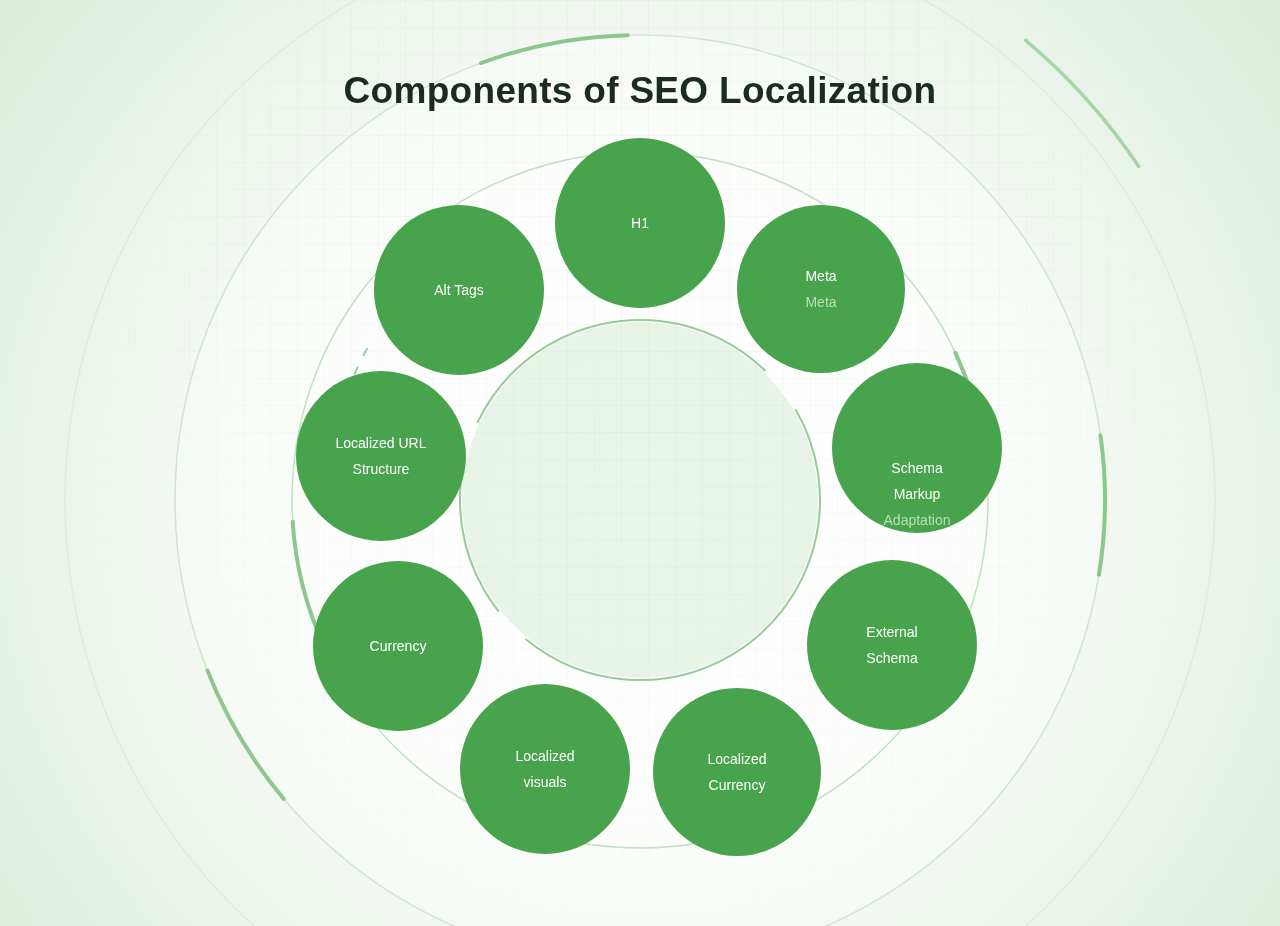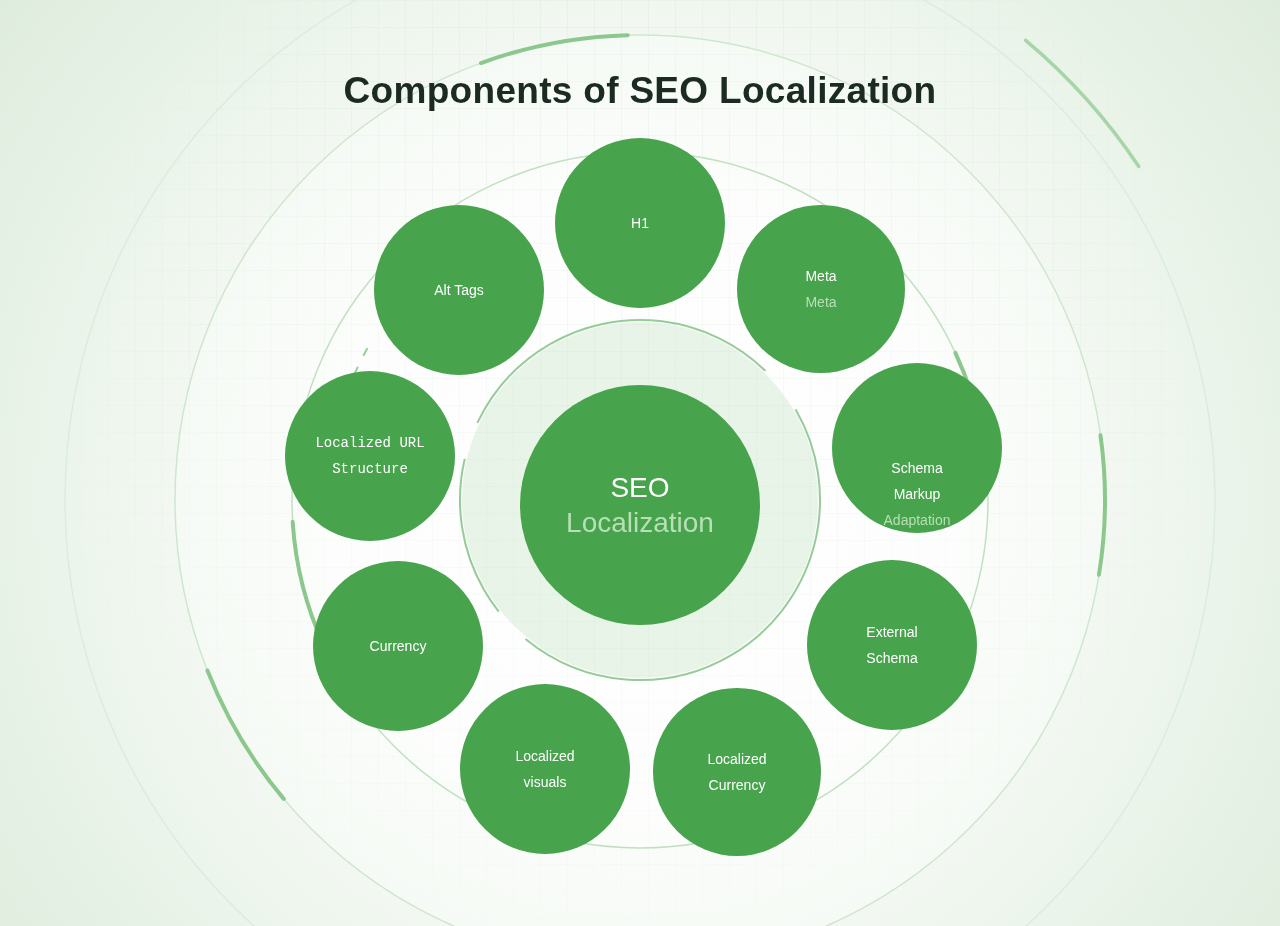--- a/index.html
+++ b/index.html
@@ -80,24 +80,20 @@
       <circle cx="640" cy="500" r="600" stroke="#a7d5a8" stroke-width="3.5" stroke-dasharray="170 3600" transform="rotate(-50 640 500)"></circle>
       <circle cx="640" cy="500" r="600" stroke="#b9ddb9" stroke-width="3" stroke-dasharray="150 3620" transform="rotate(118 640 500)"></circle>
 
       <circle cx="640" cy="500" r="312" stroke="#98cd9a" stroke-width="2" stroke-dasharray="7 14 7 14 7 1912" transform="rotate(35 640 500)"></circle>
       <circle cx="640" cy="500" r="312" stroke="#98cd9a" stroke-width="2" stroke-dasharray="7 14 7 14 7 1912" transform="rotate(200 640 500)"></circle>
     </g>
   </svg>
 
   <h1 class="title">Components of SEO Localization</h1>
 
-  <div class="center-node">
-    <div>SEO</div>
-    <div class="muted">Localization</div>
-  </div>
 
   <div id="nodes">
       <div class="node" style="left: 555px; top: 138px; width: 170px; height: 170px;">
         <div class="node-line">H1</div>
       </div>
       <div class="node" style="left: 737px; top: 205px; width: 168px; height: 168px;">
         <div class="node-line">Meta</div>
         <div class="node-line muted">Meta</div>
       </div>
       <div class="node" style="left: 832px; top: 363px; width: 170px; height: 170px; justify-content: flex-end;">
@@ -113,21 +109,21 @@
         <div class="node-line">Localized</div>
         <div class="node-line">Currency</div>
       </div>
       <div class="node" style="left: 460px; top: 684px; width: 170px; height: 170px;">
         <div class="node-line">Localized</div>
         <div class="node-line">visuals</div>
       </div>
       <div class="node" style="left: 313px; top: 561px; width: 170px; height: 170px;">
         <div class="node-line">Currency</div>
       </div>
-      <div class="node" style="left: 285px; top: 371px; width: 170px; height: 170px; font-family: Liberation Mono, monospace;">
+      <div class="node" style="left: 296px; top: 371px; width: 170px; height: 170px;">
         <div class="node-line">Localized URL</div>
         <div class="node-line">Structure</div>
       </div>
       <div class="node" style="left: 374px; top: 205px; width: 170px; height: 170px;">
         <div class="node-line">Alt Tags</div>
       </div>
     </div>
 
 </div>
 

